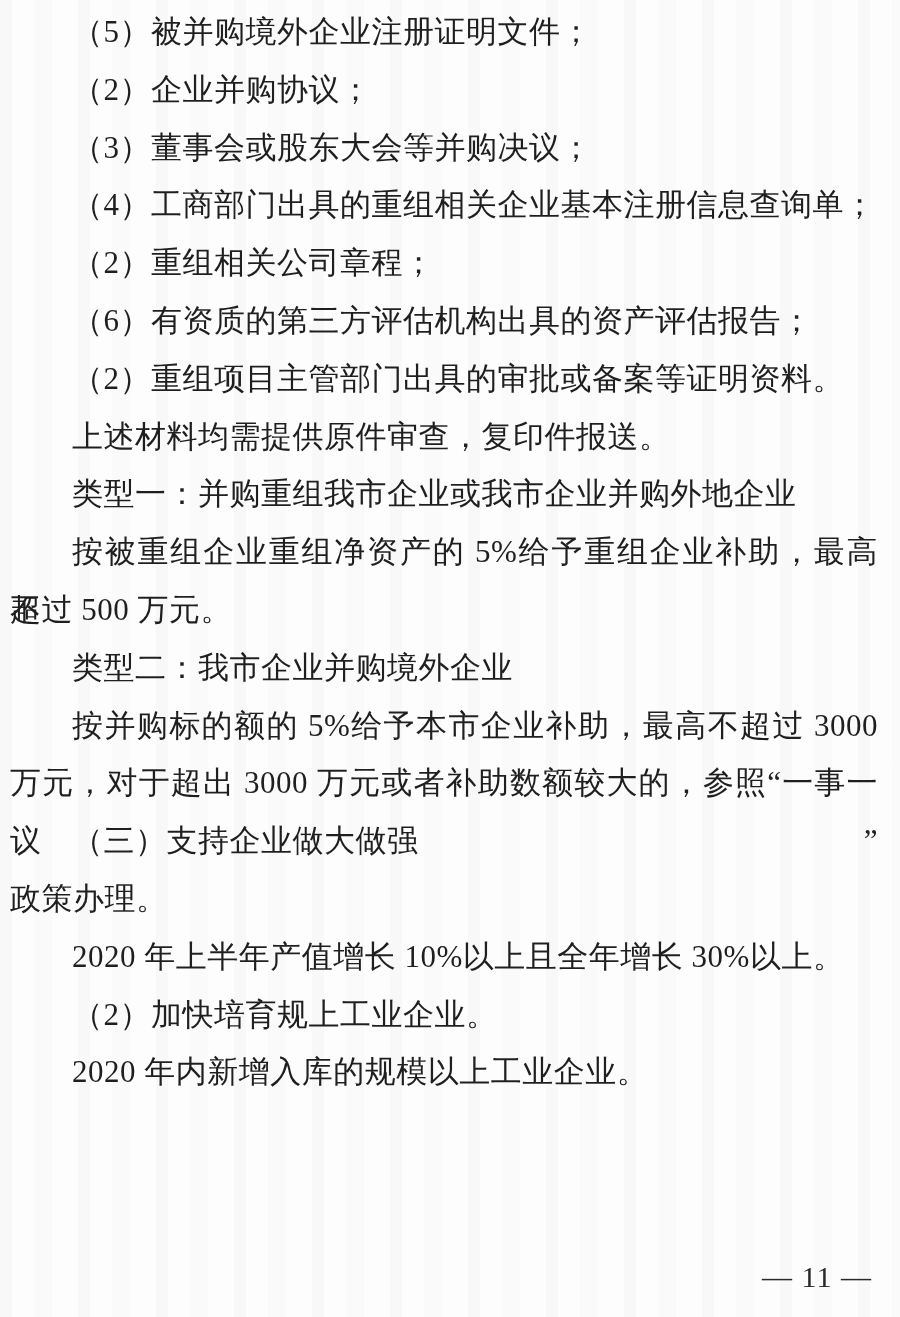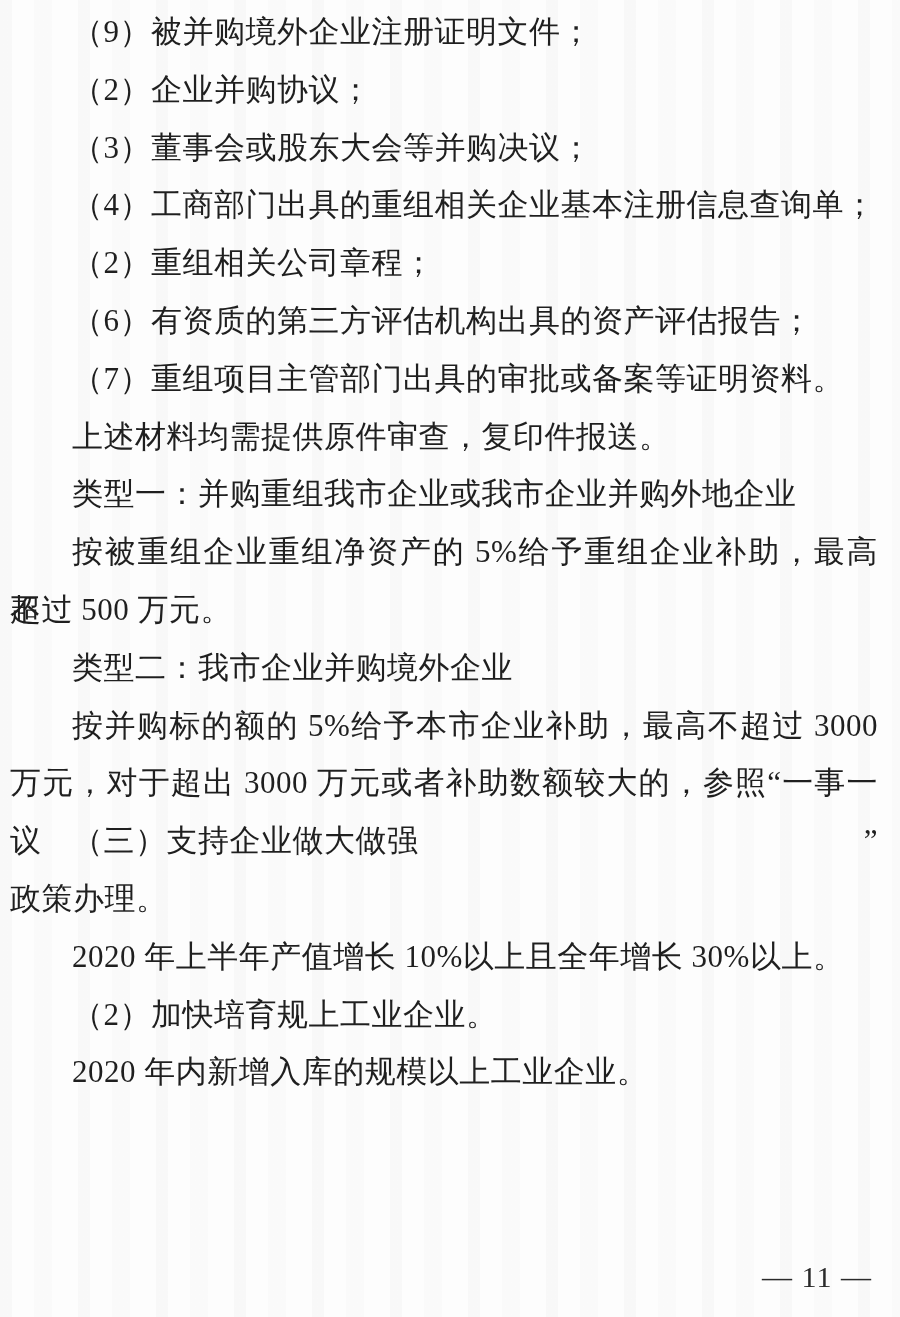--- a/index.html
+++ b/index.html
@@ -57,27 +57,27 @@
     line-height: 40px;
     letter-spacing: 1px;
     color: #2a2a2a;
   }
 </style>
 </head>
 <body>
 
 <div class="page">
   <div class="doc-body">
-      <div class="line indent">（9）被并购境外企业注册证明文件；</div>
+      <div class="line indent">（5）被并购境外企业注册证明文件；</div>
       <div class="line indent">（2）企业并购协议；</div>
       <div class="line indent">（3）董事会或股东大会等并购决议；</div>
       <div class="line indent">（4）工商部门出具的重组相关企业基本注册信息查询单；</div>
       <div class="line indent">（2）重组相关公司章程；</div>
       <div class="line indent">（6）有资质的第三方评估机构出具的资产评估报告；</div>
-      <div class="line indent">（7）重组项目主管部门出具的审批或备案等证明资料。</div>
+      <div class="line indent">（2）重组项目主管部门出具的审批或备案等证明资料。</div>
       <div class="line indent">上述材料均需提供原件审查，复印件报送。</div>
       <div class="line indent bold">类型一：并购重组我市企业或我市企业并购外地企业</div>
       <div class="line indent fill">按被重组企业重组净资产的 5%给予重组企业补助，最高不</div>
       <div class="line">超过 500 万元。</div>
       <div class="line indent bold">类型二：我市企业并购境外企业</div>
       <div class="line indent fill">按并购标的额的 5%给予本市企业补助，最高不超过 3000</div>
       <div class="line fill">万元，对于超出 3000 万元或者补助数额较大的，参照“一事一议”</div>
       <div class="line indent bold">（三）支持企业做大做强</div>
       <div class="line">政策办理。</div>
       <div class="line indent">2020 年上半年产值增长 10%以上且全年增长 30%以上。</div>

